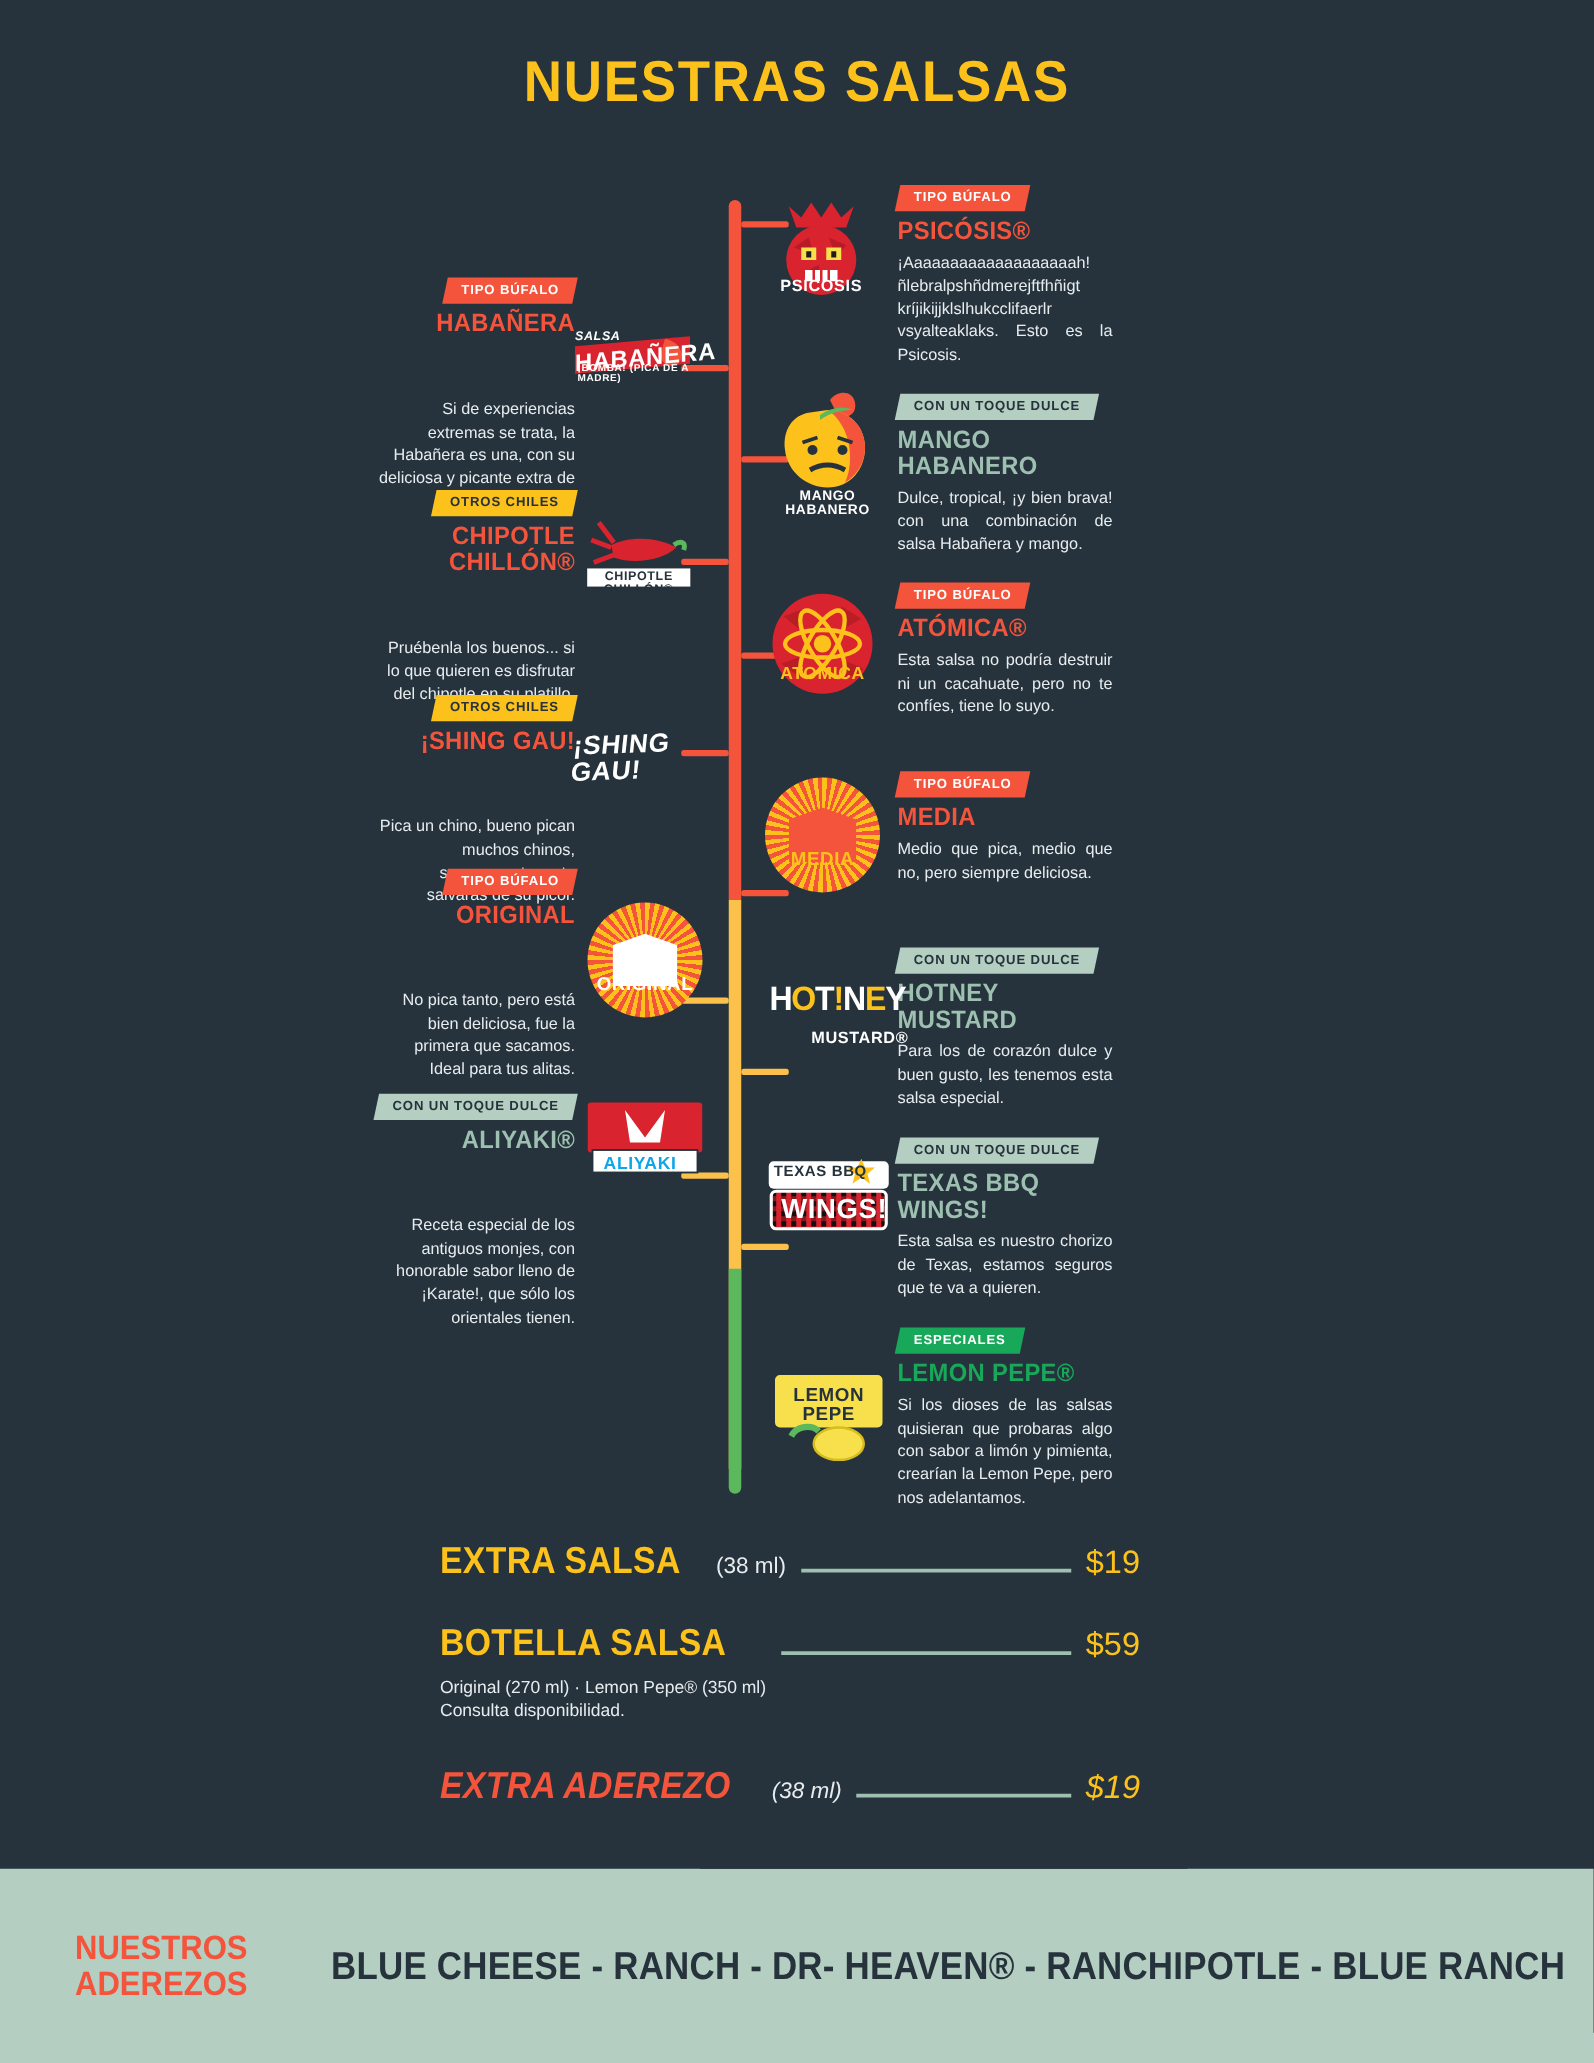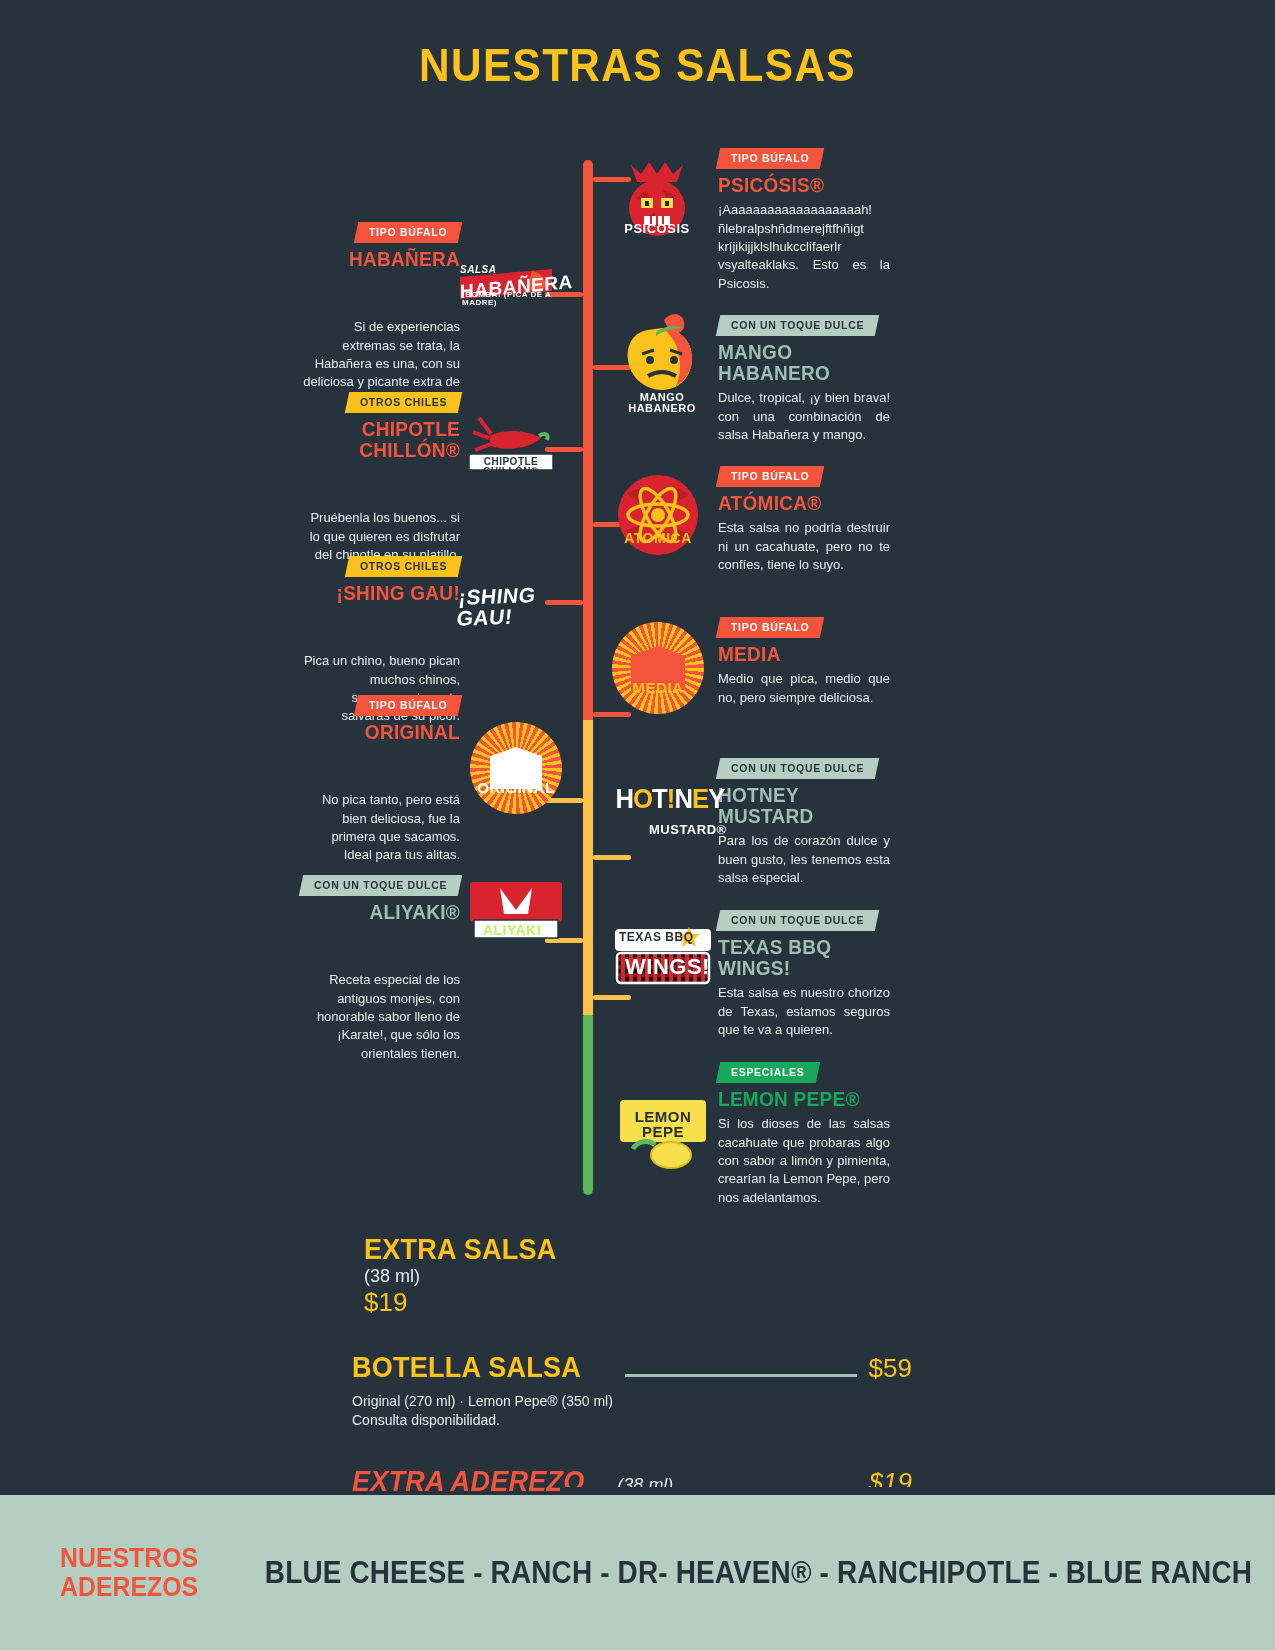--- a/index.html
+++ b/index.html
@@ -194,21 +194,21 @@
 
   <div class="col-right" style="top:910px;">
     <div class="badge dulce"><span>CON UN TOQUE DULCE</span></div>
     <div class="item-title t-green">TEXAS BBQ WINGS!</div>
     <div class="item-desc">Esta salsa es nuestro chorizo de Texas, estamos seguros que te va a quieren.</div>
   </div>
 
   <div class="col-right" style="top:1062px;">
     <div class="badge especial"><span>ESPECIALES</span></div>
     <div class="item-title t-em">LEMON PEPE®</div>
-    <div class="item-desc">Si los dioses de las salsas cacahuate que probaras algo con sabor a limón y pimienta, crearían la Lemon Pepe, pero nos adelantamos.</div>
+    <div class="item-desc">Si los dioses de las salsas quisieran que probaras algo con sabor a limón y pimienta, crearían la Lemon Pepe, pero nos adelantamos.</div>
   </div>
 
   <div class="col-left" style="top:222px;">
     <div class="badge buffalo"><span>TIPO BÚFALO</span></div>
     <div class="item-title t-red">HABAÑERA</div>
     <div class="item-desc">Si de experiencias extremas se trata, la Habañera es una, con su deliciosa y picante extra de habanero</div>
   </div>
 
   <div class="col-left" style="top:392px;">
     <div class="badge otros"><span>OTROS CHILES</span></div>
@@ -342,26 +342,26 @@
     <div style="width:52px;height:42px;background:#ffffff;clip-path:polygon(50% 0%,100% 22%,100% 100%,0% 100%,0% 22%);"></div>
     <div class="logo-label" style="position:absolute;left:0;top:58px;width:92px;text-align:center;color:#ffffff;font-size:15px;">ORIGINAL</div>
   </div>
 
   <div class="logo" style="left:470px;top:880px;width:92px;height:62px;">
     <svg width="92" height="62" viewBox="0 0 92 62">
       <rect x="0" y="2" width="92" height="40" rx="3" fill="#d9232e"></rect>
       <path d="M30 8 L46 30 L62 8 L58 34 L34 34 Z" fill="#ffffff"></path>
       <rect x="4" y="40" width="84" height="18" fill="#ffffff" stroke="#26333c" stroke-width="1.5"></rect>
     </svg>
-    <div class="logo-label" style="position:absolute;left:4px;top:43px;width:76px;text-align:center;color:#bef264;font-size:14px;">ALIYAKI</div>
+    <div class="logo-label" style="position:absolute;left:4px;top:43px;width:76px;text-align:center;color:#0ea5e9;font-size:14px;">ALIYAKI</div>
   </div>
 
   <div class="prices">
 
-    <div class="price-row" style="margin-bottom:6px;flex-direction:column;">
+    <div class="price-row" style="margin-bottom:6px;">
       <div class="price-name yellow">EXTRA SALSA</div>
       <div class="price-ml">(38 ml)</div>
       <div class="price-lead"></div>
       <div class="price-val">$19</div>
     </div>
 
     <div class="price-row" style="margin-top:32px;">
       <div class="price-name yellow">BOTELLA SALSA</div>
       <div class="price-ml"></div>
       <div class="price-lead"></div>

